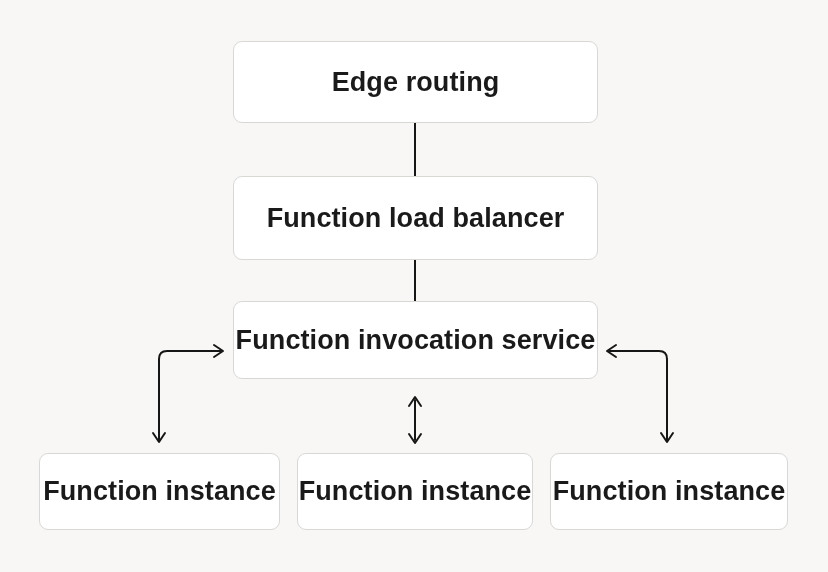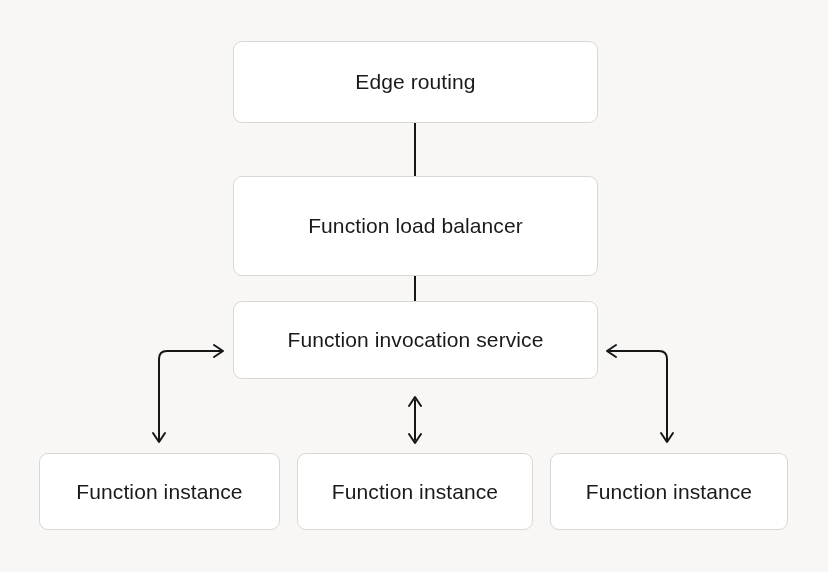--- a/index.html
+++ b/index.html
@@ -25,28 +25,28 @@
     position: absolute;
     box-sizing: border-box;
     background: #ffffff;
     border: 1px solid #d9d8d5;
     border-radius: 9px;
     display: flex;
     align-items: center;
     justify-content: center;
   }
   .node-label {
-    font-size: 21px;
-    font-weight: 400;
+    font-size: 27px;
+    font-weight: 700;
     color: #1a1a1a;
     letter-spacing: 0.1px;
     white-space: nowrap;
   }
   .node-edge-routing        { left: 233px; top: 41px;  width: 365px; height: 82px; }
-  .node-load-balancer       { left: 233px; top: 176px; width: 365px; height: 100px; }
+  .node-load-balancer       { left: 233px; top: 176px; width: 365px; height: 84px; }
   .node-invocation-service  { left: 233px; top: 301px; width: 365px; height: 78px; }
   .node-instance-1          { left: 39px;  top: 453px; width: 241px; height: 77px; }
   .node-instance-2          { left: 297px; top: 453px; width: 236px; height: 77px; }
   .node-instance-3          { left: 550px; top: 453px; width: 238px; height: 77px; }
   .edge-stroke {
     fill: none;
     stroke: #161616;
     stroke-width: 2;
     stroke-linecap: round;
     stroke-linejoin: round;

